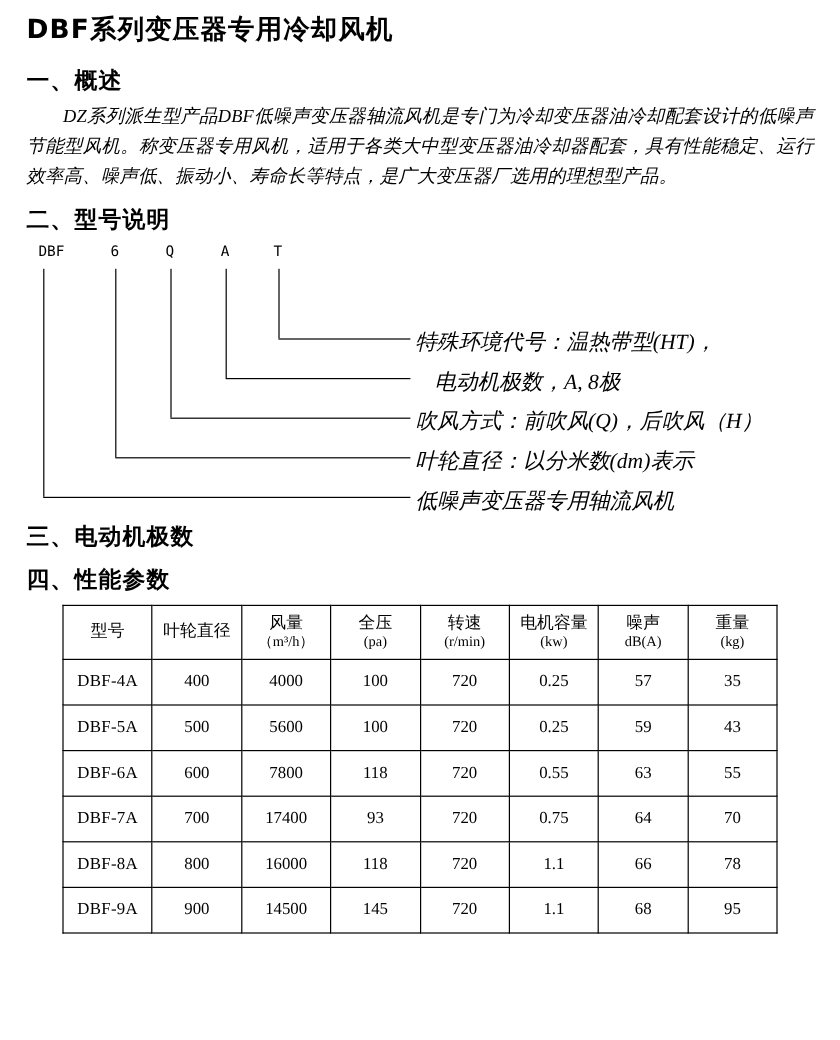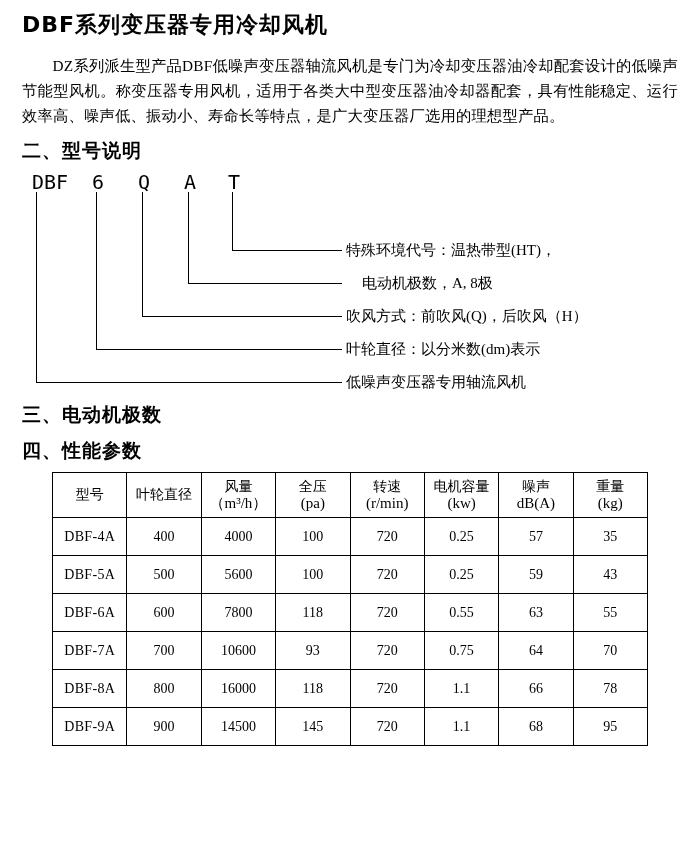--- a/index.html
+++ b/index.html
@@ -38,49 +38,51 @@
     letter-spacing: 1px;
     font-family: "DejaVu Sans", "Liberation Sans", sans-serif;
   }
   .para {
     font-size: 15.3px;
     line-height: 1.62;
     text-align: justify;
     text-indent: 2em;
     margin: 0 0 2px 0;
     letter-spacing: 0.2px;
+    font-style: italic;
   }
 
   
   .model-diagram {
     position: relative;
     height: 222px;
     margin-top: 4px;
   }
   .code-token {
     position: absolute;
-    font-size: 20px;
+    font-size: 12px;
     font-family: "DejaVu Sans Mono", "Liberation Mono", monospace;
     white-space: nowrap;
   }
   .vline {
     position: absolute;
     width: 1px;
     background: #000;
   }
   .hline {
     position: absolute;
     height: 1px;
     background: #000;
   }
   .leg-text {
     position: absolute;
-    font-size: 15px;
+    font-size: 18px;
     white-space: nowrap;
     font-family: "Liberation Serif", "DejaVu Serif", serif;
+    font-style: italic;
   }
 
   
   .spec-table-wrap {
     margin-top: 8px;
     padding: 0 30px;
   }
   table.spec {
     border-collapse: collapse;
     width: 100%;
@@ -93,34 +95,35 @@
     font-size: 14px;
     height: 35px;
     font-family: "Liberation Serif", "DejaVu Serif", serif;
   }
   table.spec th {
     font-weight: normal;
     line-height: 1.15;
     height: 42px;
   }
   table.spec th .unit {
-    font-size: 15px;
+    font-size: 12px;
     display: block;
   }
   table.spec td.model {
     letter-spacing: 0.3px;
   }
 </style>
 </head>
 <body>
 
 <div class="page">
 
   <div class="doc-title">DBF系列变压器专用冷却风机</div>
 
+  <div class="section-head">一、概述</div>
   <p class="para">DZ系列派生型产品DBF低噪声变压器轴流风机是专门为冷却变压器油冷却配套设计的低噪声节能型风机。称变压器专用风机，适用于各类大中型变压器油冷却器配套，具有性能稳定、运行效率高、噪声低、振动小、寿命长等特点，是广大变压器厂选用的理想型产品。</p>
 
   <div class="section-head">二、型号说明</div>
 
   <div class="model-diagram">
 
     <span class="code-token" style="left:10px;  top:0px;">DBF</span>
     <span class="code-token" style="left:70px;  top:0px;">6</span>
     <span class="code-token" style="left:116px; top:0px;">Q</span>
     <span class="code-token" style="left:162px; top:0px;">A</span>
@@ -216,21 +219,21 @@
           <td>7800</td>
           <td>118</td>
           <td>720</td>
           <td>0.55</td>
           <td>63</td>
           <td>55</td>
         </tr>
         <tr>
           <td class="model">DBF-7A</td>
           <td>700</td>
-          <td>10600</td>
+          <td>17400</td>
           <td>93</td>
           <td>720</td>
           <td>0.75</td>
           <td>64</td>
           <td>70</td>
         </tr>
         <tr>
           <td class="model">DBF-8A</td>
           <td>800</td>
           <td>16000</td>

